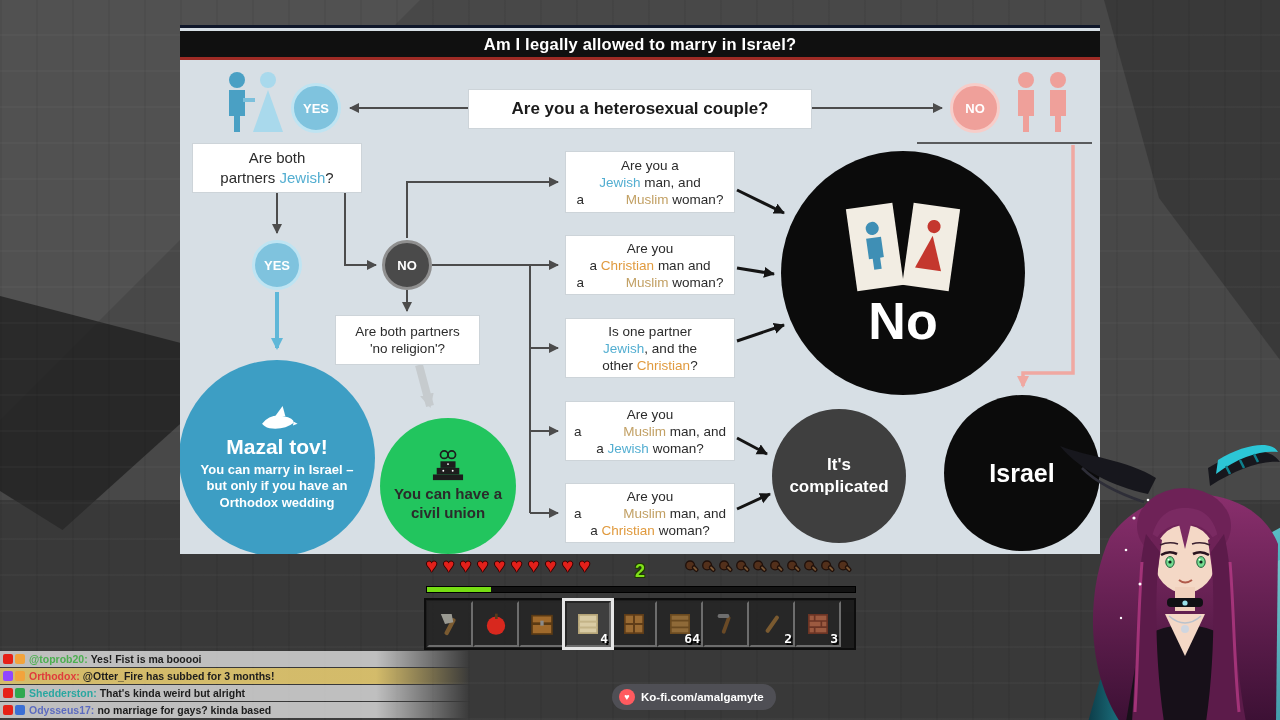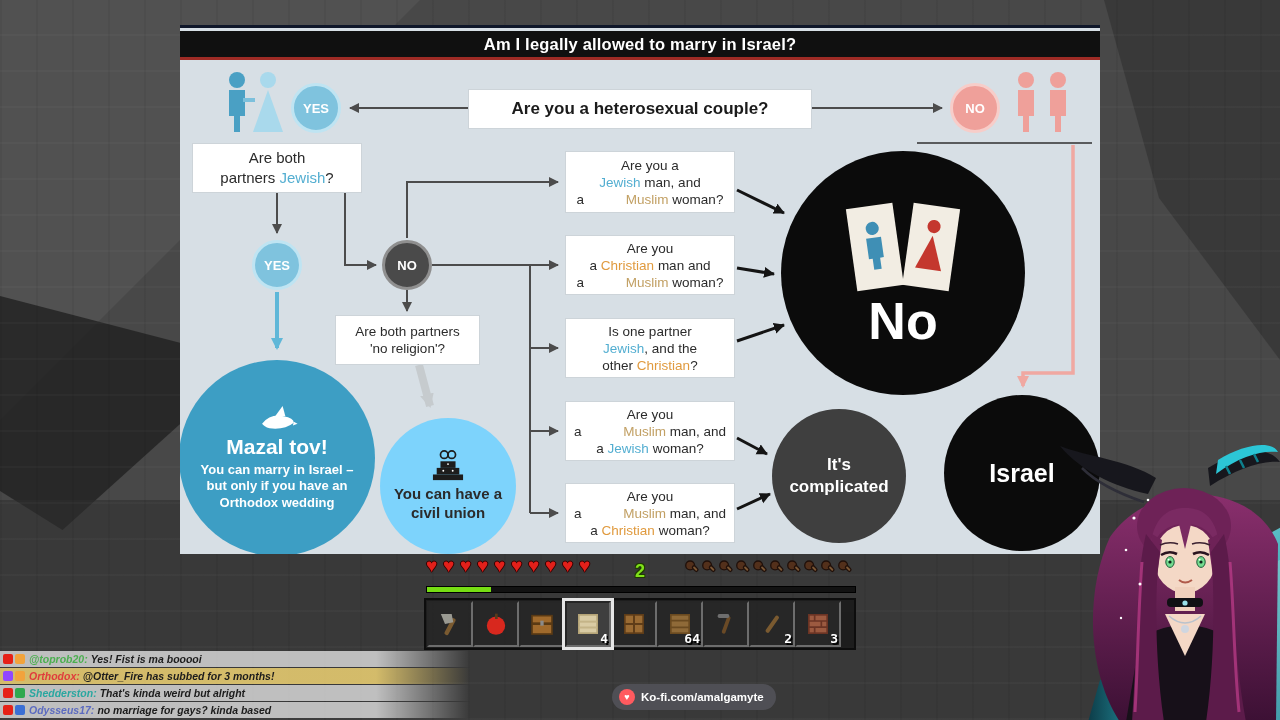--- a/index.html
+++ b/index.html
@@ -49,21 +49,21 @@
 
   .circle{position:absolute;border-radius:50%;display:flex;flex-direction:column;align-items:center;
     justify-content:center;text-align:center;}
   .c-yes1{left:111px;top:55px;width:50px;height:50px;background:#7fc3de;border:3px solid #bfe4f2;color:#fff;font-size:13px;font-weight:800;}
   .c-no1{left:770px;top:55px;width:50px;height:50px;background:#efa09a;border:3px solid #f7cdc9;color:#fff;font-size:13px;font-weight:800;}
   .c-yes2{left:72px;top:212px;width:50px;height:50px;background:#7fc3de;border:3px solid #bfe4f2;color:#fff;font-size:13px;font-weight:800;}
   .c-no2{left:202px;top:212px;width:50px;height:50px;background:#4a4a4a;border:3px solid #8f8f8f;color:#fff;font-size:13px;font-weight:800;}
   .c-mazal{left:-1px;top:332px;width:196px;height:196px;background:#3d9ec4;color:#fff;padding:0 14px;}
   .c-mazal h3{font-size:21px;font-weight:800;margin:2px 0 3px;}
   .c-mazal p{font-size:13px;font-weight:600;line-height:1.25;}
-  .c-civil{left:200px;top:390px;width:136px;height:136px;background:#7dd3fc;color:#2b2b2b;}
+  .c-civil{left:200px;top:390px;width:136px;height:136px;background:#22c55e;color:#2b2b2b;}
   .c-civil p{font-size:15px;font-weight:600;line-height:1.25;width:110px;margin-top:3px;}
   .c-nobig{left:601px;top:123px;width:244px;height:244px;background:#0b0b0b;color:#fff;}
   .c-nobig .big{font-size:52px;font-weight:800;line-height:.95;margin-top:2px;}
   .c-nobig .sub{font-size:15px;font-weight:600;line-height:1.25;width:130px;margin-top:4px;}
   .c-compl{left:592px;top:381px;width:134px;height:134px;background:#3f3f3f;color:#fff;}
   .c-compl p{font-size:17px;font-weight:800;line-height:1.3;width:100px;}
   .c-sorry{left:764px;top:367px;width:156px;height:156px;background:#0b0b0b;color:#fff;}
   .c-sorry .big{font-size:25px;font-weight:800;}
   .c-sorry .sub{font-size:13.5px;font-weight:600;line-height:1.25;width:112px;margin-top:2px;}
 
@@ -82,21 +82,21 @@
   .hotbar{position:absolute;left:424px;top:598px;width:432px;height:52px;display:flex;
     background:rgba(22,22,22,.8);border:2px solid #0d0d0d;padding:1px;}
   .slot{position:relative;width:46px;height:46px;margin:0;background:rgba(45,45,45,.65);
     border:2px solid;border-color:#262626 #6d6d6d #6d6d6d #262626;display:flex;align-items:center;justify-content:center;}
   .slot svg{width:30px;height:30px;}
   .slot.selected{box-shadow:0 0 0 3px #e6e6e6;background:rgba(75,75,75,.75);z-index:1;}
   .count{position:absolute;right:1px;bottom:-1px;color:#fff;font-size:13px;font-weight:bold;
     font-family:"DejaVu Sans Mono",monospace;text-shadow:1.5px 1.5px 0 #000;}
 
   
-  .chat{position:absolute;left:0;bottom:2px;width:470px;z-index:4;font-style:italic;}
+  .chat{position:absolute;left:0;bottom:2px;width:470px;z-index:4;}
   .chat-row{display:flex;align-items:center;height:16px;margin-top:1px;padding-left:3px;font-size:10.5px;
     background:linear-gradient(90deg,rgba(255,255,255,.68) 80%,rgba(255,255,255,0));white-space:nowrap;overflow:hidden;}
   .chat-row.hl{background:linear-gradient(90deg,rgba(255,224,120,.78) 80%,rgba(255,224,120,0));}
   .badge{width:10px;height:10px;border-radius:2px;margin-right:2px;flex:0 0 auto;}
   .cuser{font-weight:bold;margin:0 3px 0 2px;}
   .ctext{color:#1c1c1c;font-weight:600;}
 
   
   .kofi{position:absolute;left:612px;top:684px;height:26px;padding:0 12px 0 7px;border-radius:13px;
     background:rgba(84,84,90,.85);display:flex;align-items:center;gap:6px;z-index:4;cursor:pointer;}

